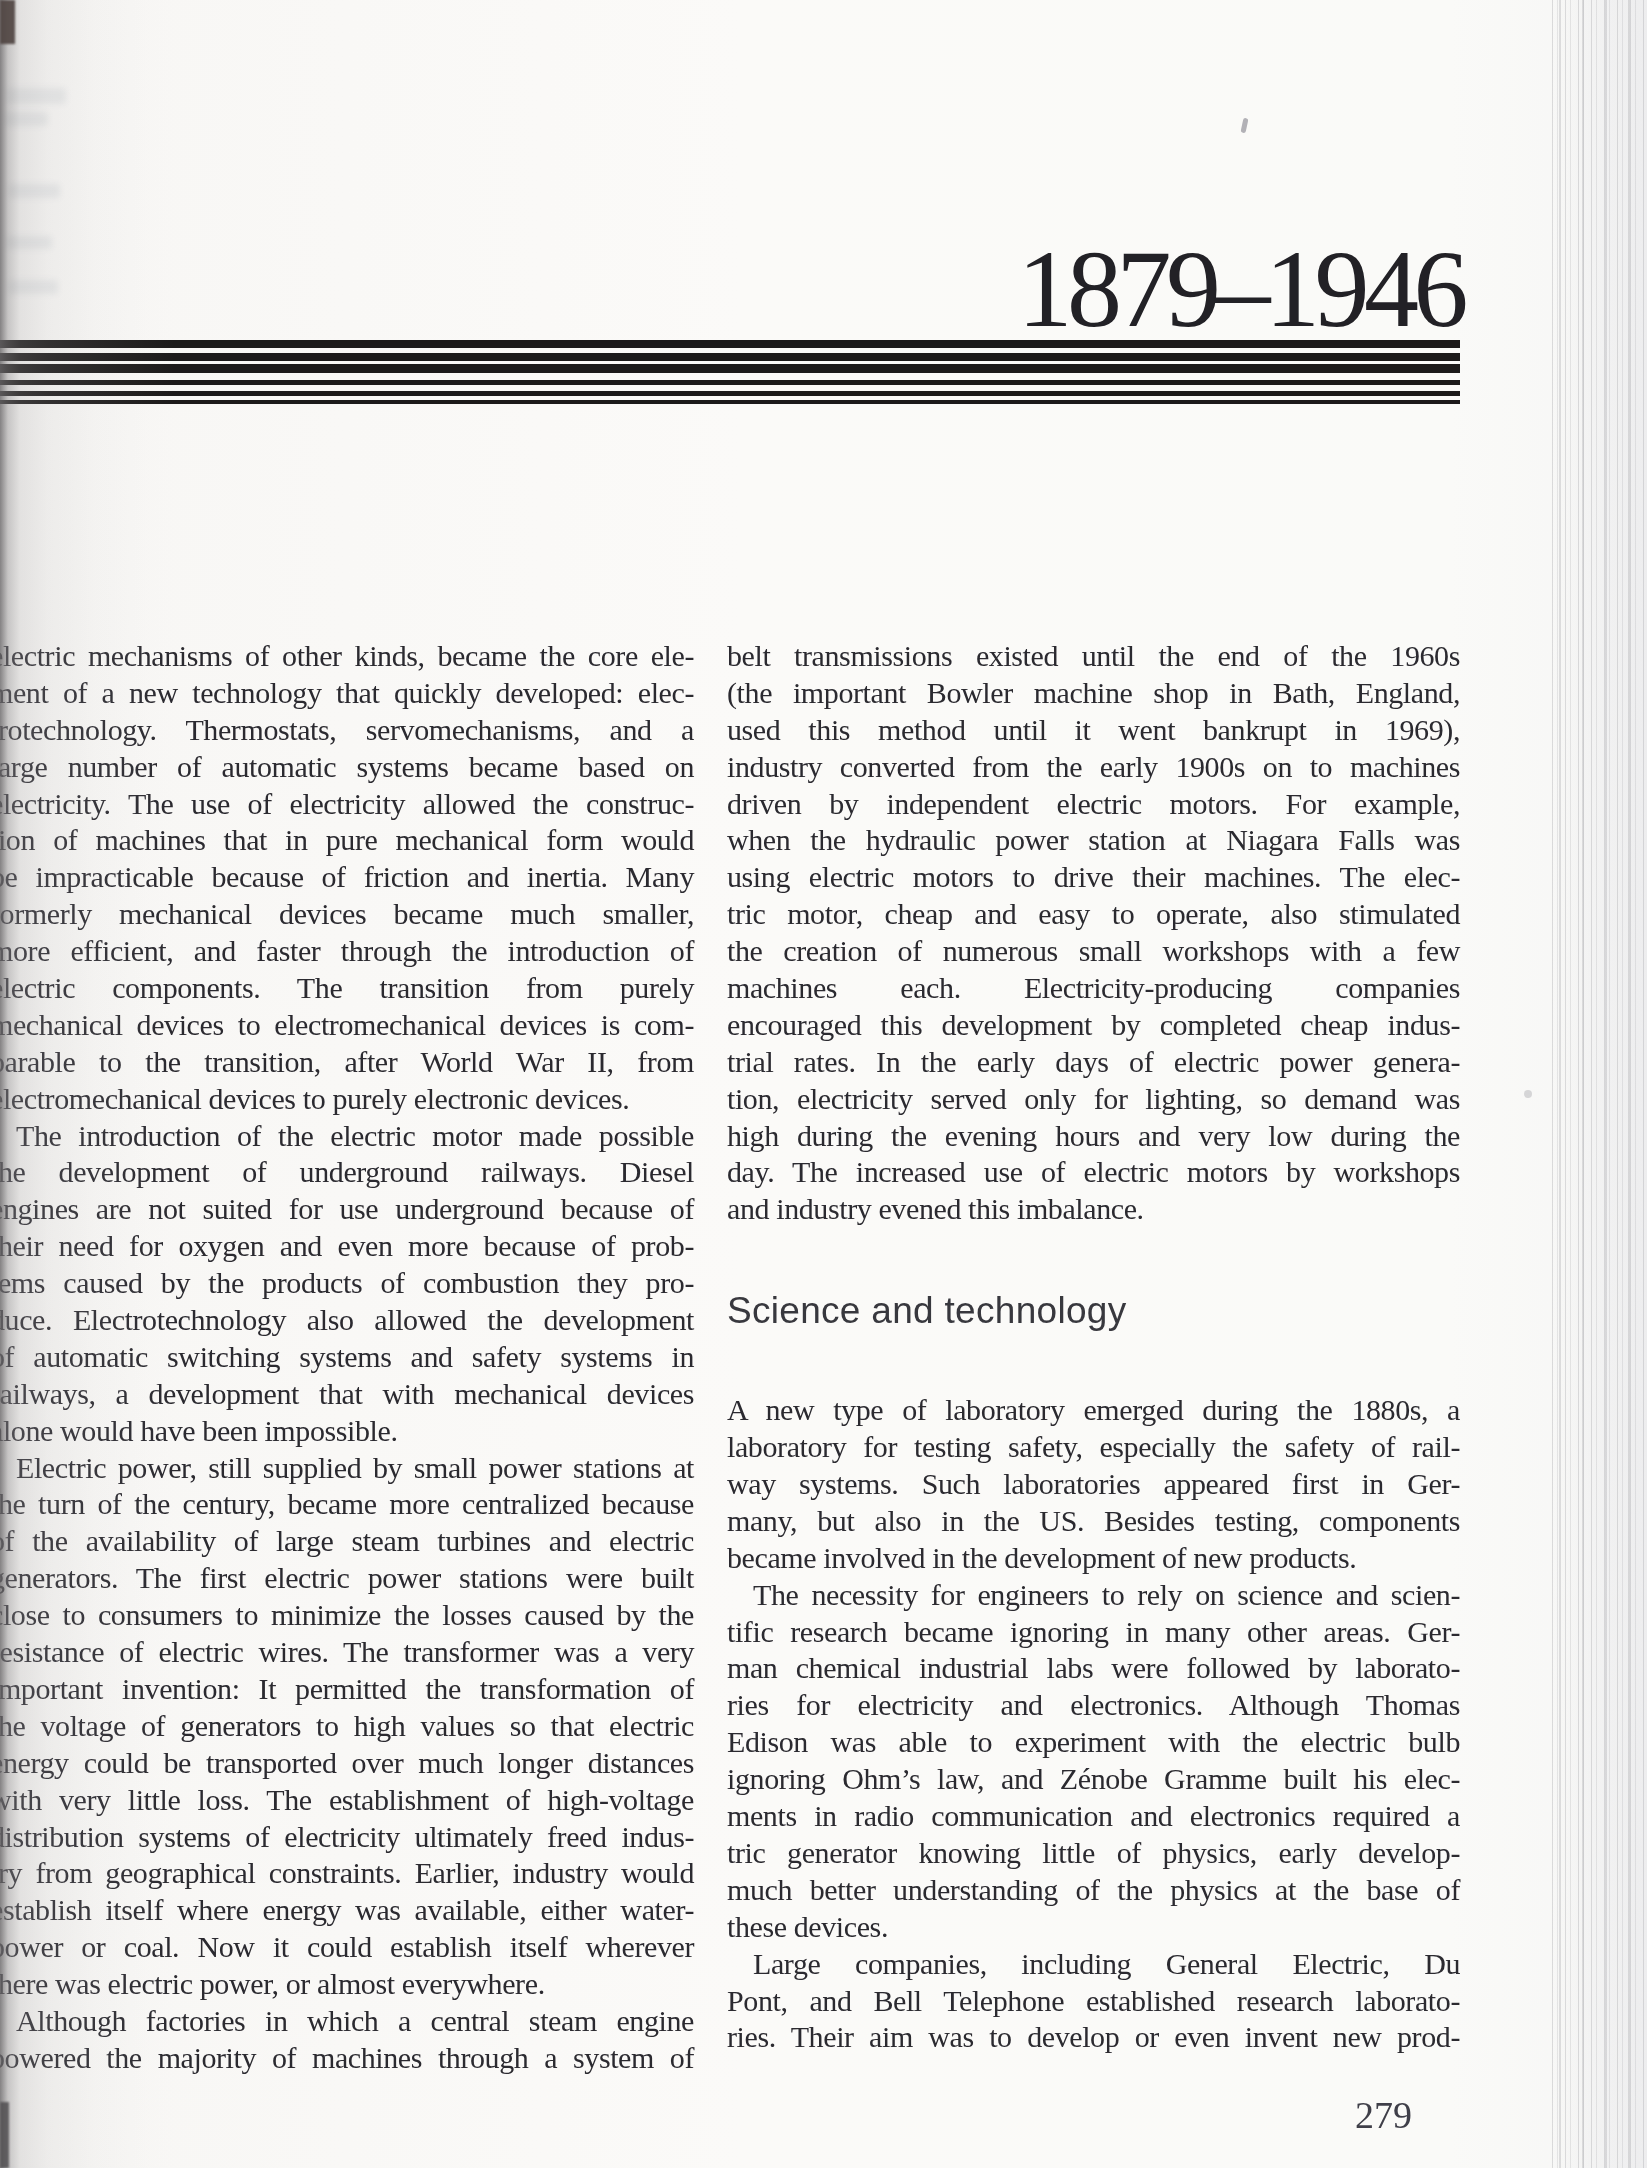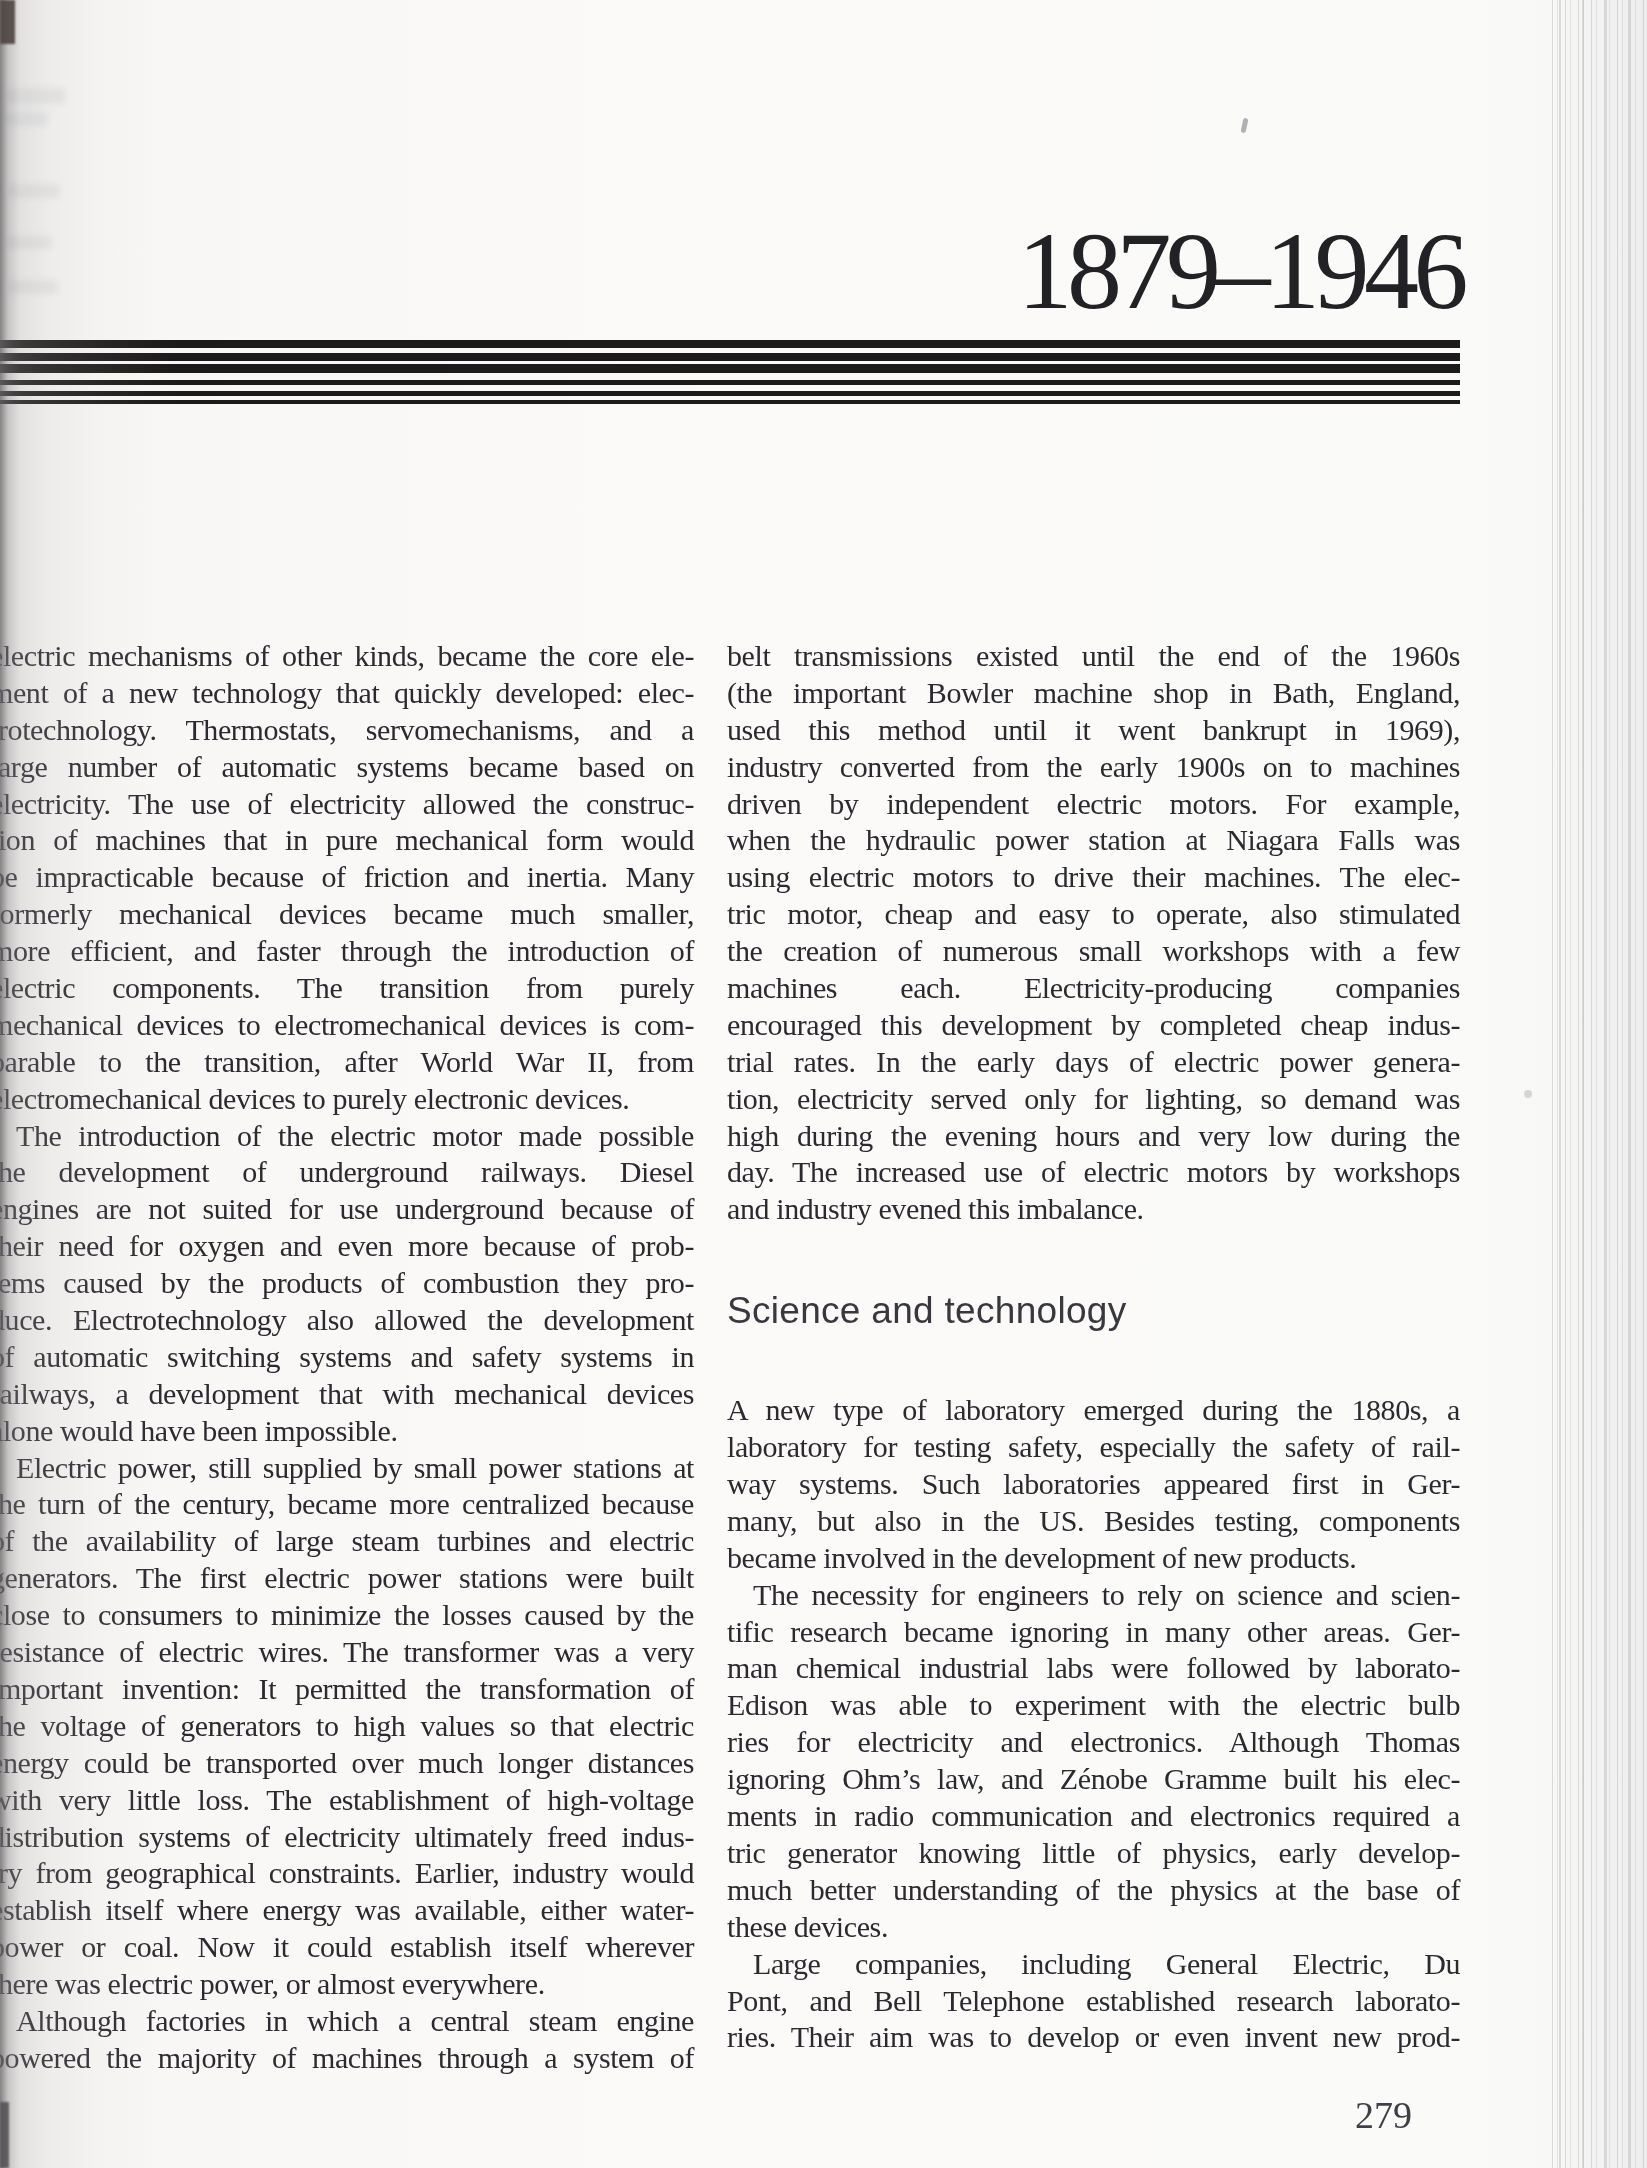--- a/index.html
+++ b/index.html
@@ -7,21 +7,21 @@
     position:relative;
     width:1647px;height:2168px;
     overflow:hidden;
     background:linear-gradient(90deg,#f0efed 0px,#f8f7f5 150px,#fbfaf8 45%,#fafaf8 88%,#f6f6f5 100%);
     font-family:"Liberation Serif","DejaVu Serif",serif;
     color:#2b2a30;
   }
 
   
   .title{
-    position:absolute;top:216px;right:184px;
+    position:absolute;top:234px;right:184px;
     font-size:110px;line-height:1;
     letter-spacing:-0.05em;
     color:#222126;
     font-family:"Liberation Serif","DejaVu Serif",serif;
   }
 
   
   .rules{position:absolute;left:0;top:340px;width:1460px;}
   .rules .r{background:#1c1a1a;}
   .r1{height:8px;}
@@ -200,22 +200,22 @@
     <div class="section-heading">Science and technology</div>
     <div>
         <div class="tline">A new type of laboratory emerged during the 1880s, a</div>
         <div class="tline">laboratory for testing safety, especially the safety of rail-</div>
         <div class="tline">way systems. Such laboratories appeared first in Ger-</div>
         <div class="tline">many, but also in the US. Besides testing, components</div>
         <div class="tline end">became involved in the development of new products.</div>
         <div class="tline ind">The necessity for engineers to rely on science and scien-</div>
         <div class="tline">tific research became ignoring in many other areas. Ger-</div>
         <div class="tline">man chemical industrial labs were followed by laborato-</div>
+        <div class="tline">ries for electricity and electronics. Although Thomas</div>
         <div class="tline">Edison was able to experiment with the electric bulb</div>
-        <div class="tline">ries for electricity and electronics. Although Thomas</div>
         <div class="tline">ignoring Ohm’s law, and Zénobe Gramme built his elec-</div>
         <div class="tline">ments in radio communication and electronics required a</div>
         <div class="tline">tric generator knowing little of physics, early develop-</div>
         <div class="tline">much better understanding of the physics at the base of</div>
         <div class="tline end">these devices.</div>
         <div class="tline ind">Large companies, including General Electric, Du</div>
         <div class="tline">Pont, and Bell Telephone established research laborato-</div>
         <div class="tline">ries. Their aim was to develop or even invent new prod-</div>
       </div>
   </div>

